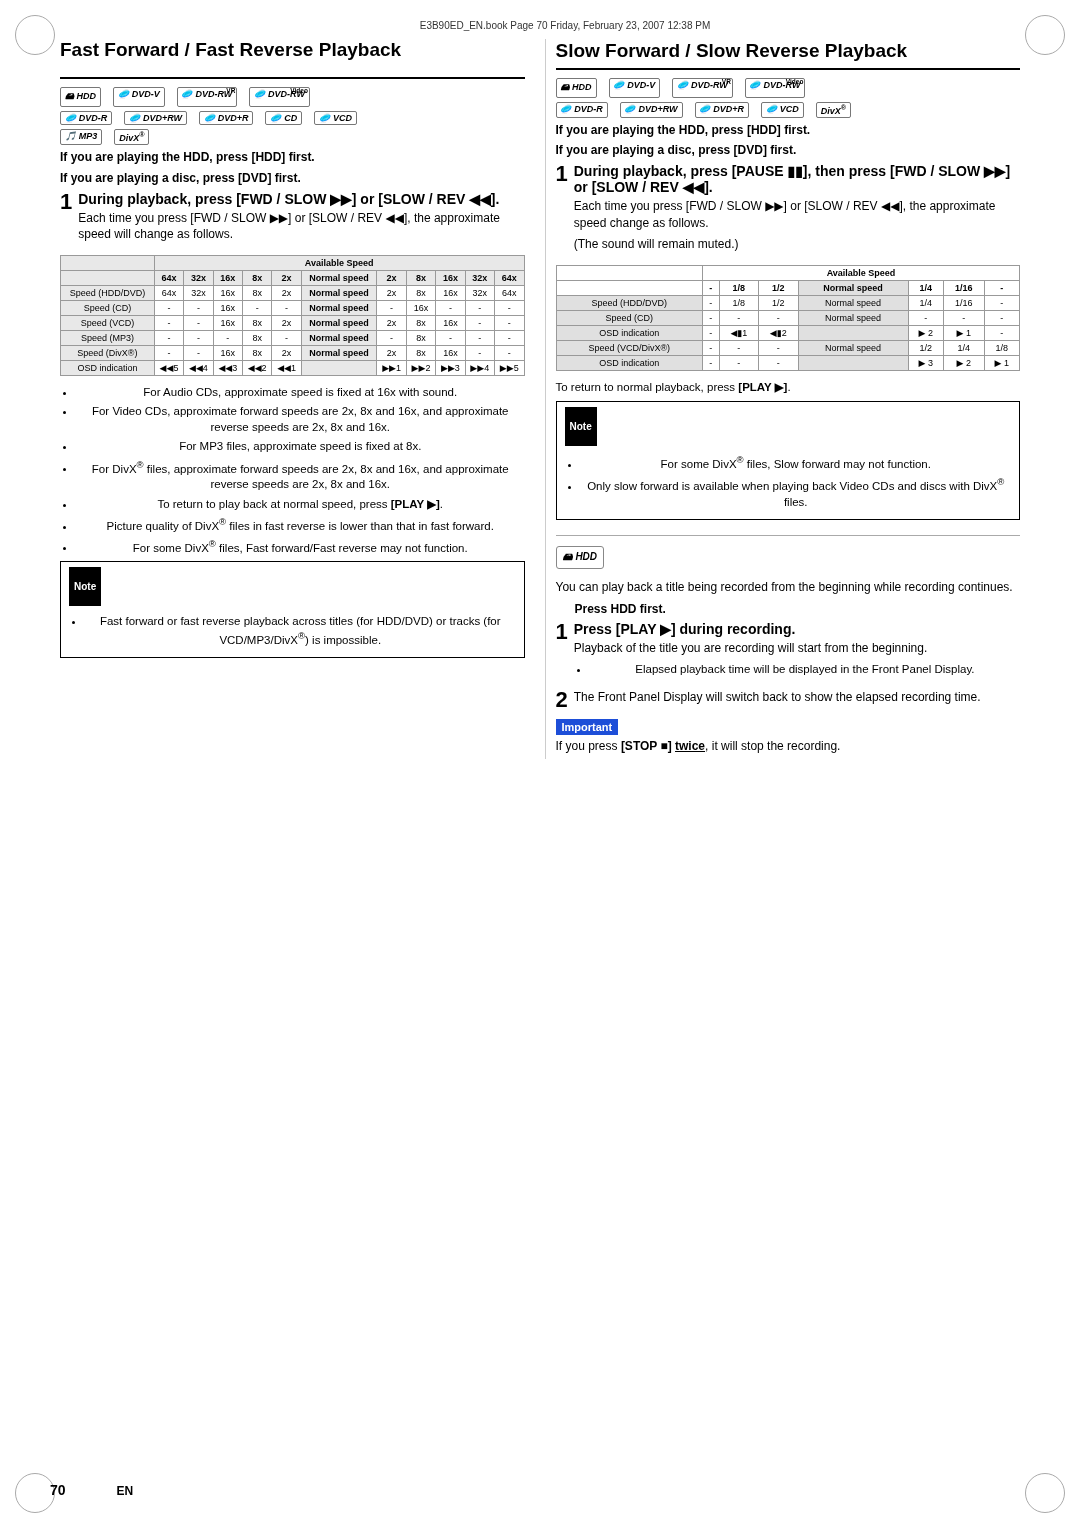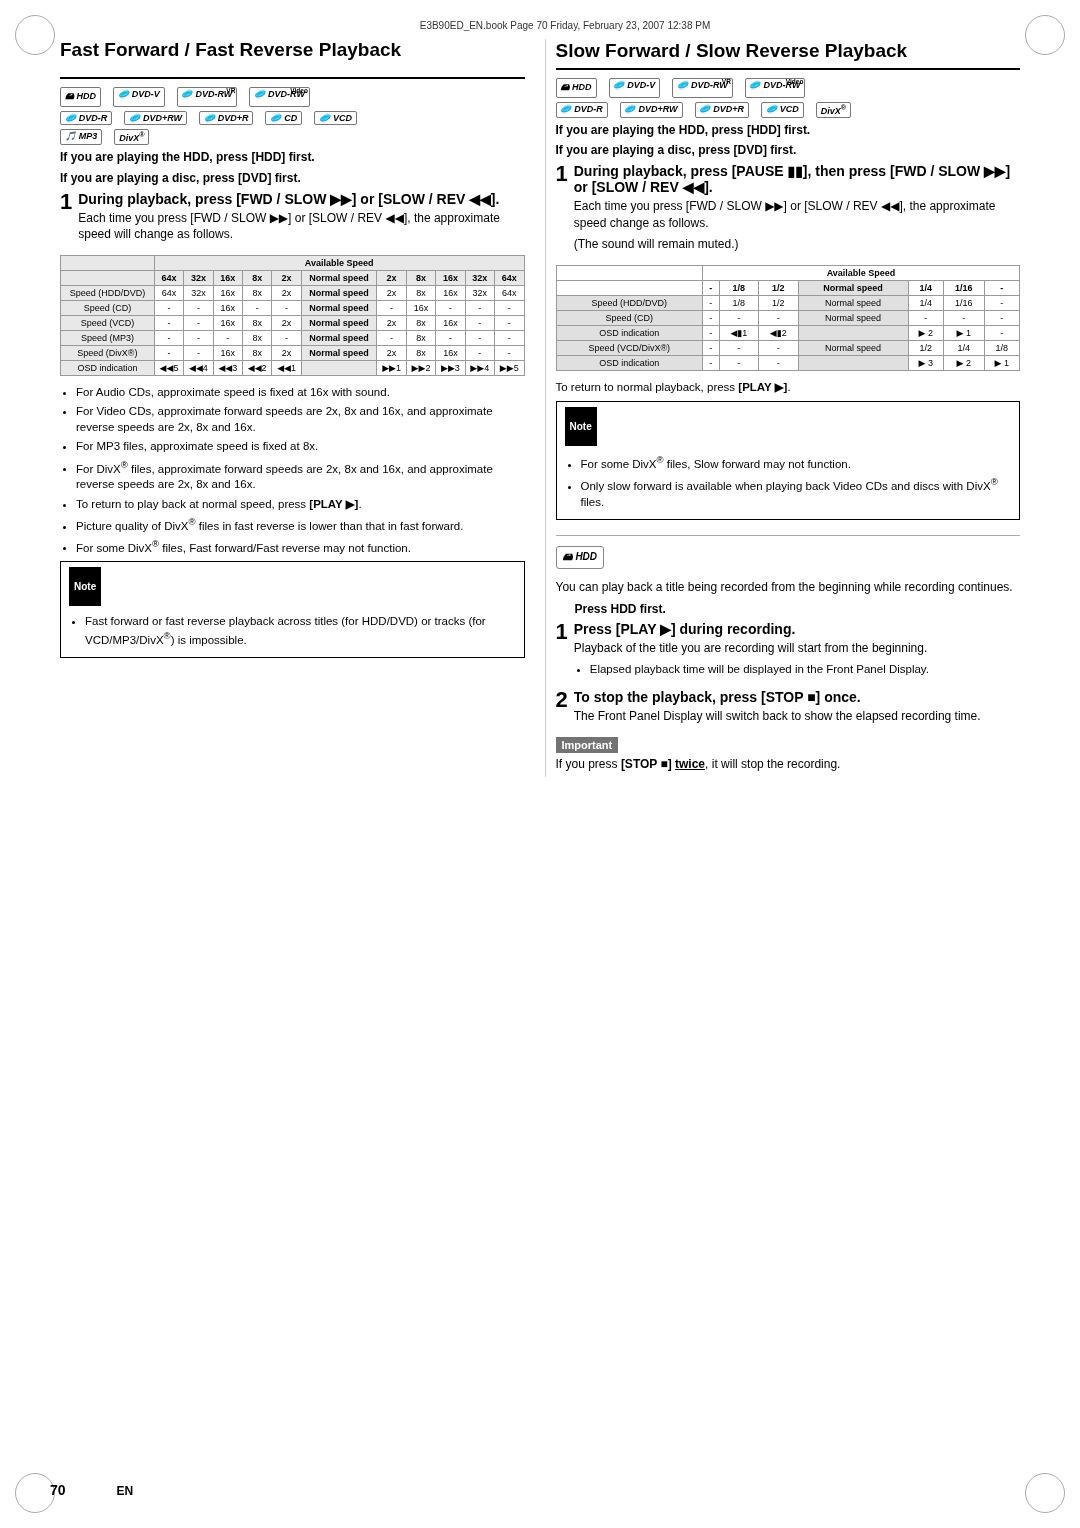--- a/index.html
+++ b/index.html
@@ -72,21 +72,21 @@
     .section-title-large {
       font-size: 19px;
       font-weight: bold;
       border-bottom: 2px solid #000;
       padding-bottom: 4px;
       margin-bottom: 8px;
       line-height: 1.3;
     }
 
     .important-box {
-      background: #737373;
+      background: #1d4ed8;
       color: #fff;
       padding: 2px 6px;
       font-size: 11px;
       font-weight: bold;
       display: inline-block;
       margin-bottom: 3px;
     }
 
     .step-number {
       font-size: 22px;
@@ -109,20 +109,21 @@
     .step-wrapper {
       margin-bottom: 8px;
       overflow: hidden;
     }
 
     p { margin-bottom: 4px; font-size: 12px; line-height: 1.4; }
 
     ul {
       padding-left: 16px;
       margin: 4px 0;
+      text-align: center;
     }
 
     ul li {
       font-size: 11.5px;
       margin-bottom: 3px;
       line-height: 1.4;
     }
 
     
     .speed-table {
@@ -575,21 +576,20 @@
             <p>Playback of the title you are recording will start from the beginning.</p>
             <ul>
               <li>Elapsed playback time will be displayed in the Front Panel Display.</li>
             </ul>
           </div>
         </div>
 
         <div class="step-wrapper">
           <span class="step-number">2</span>
           <div class="step-content">
-            <div class="step-title">To stop the playback, press [STOP ■] <strong>once.</strong></div>
             <p>The Front Panel Display will switch back to show the elapsed recording time.</p>
           </div>
         </div>
 
         <div>
           <span class="important-box">Important</span>
           <p>If you press <strong>[STOP ■] <u>twice</u></strong>, it will stop the recording.</p>
         </div>
 
       </div>

